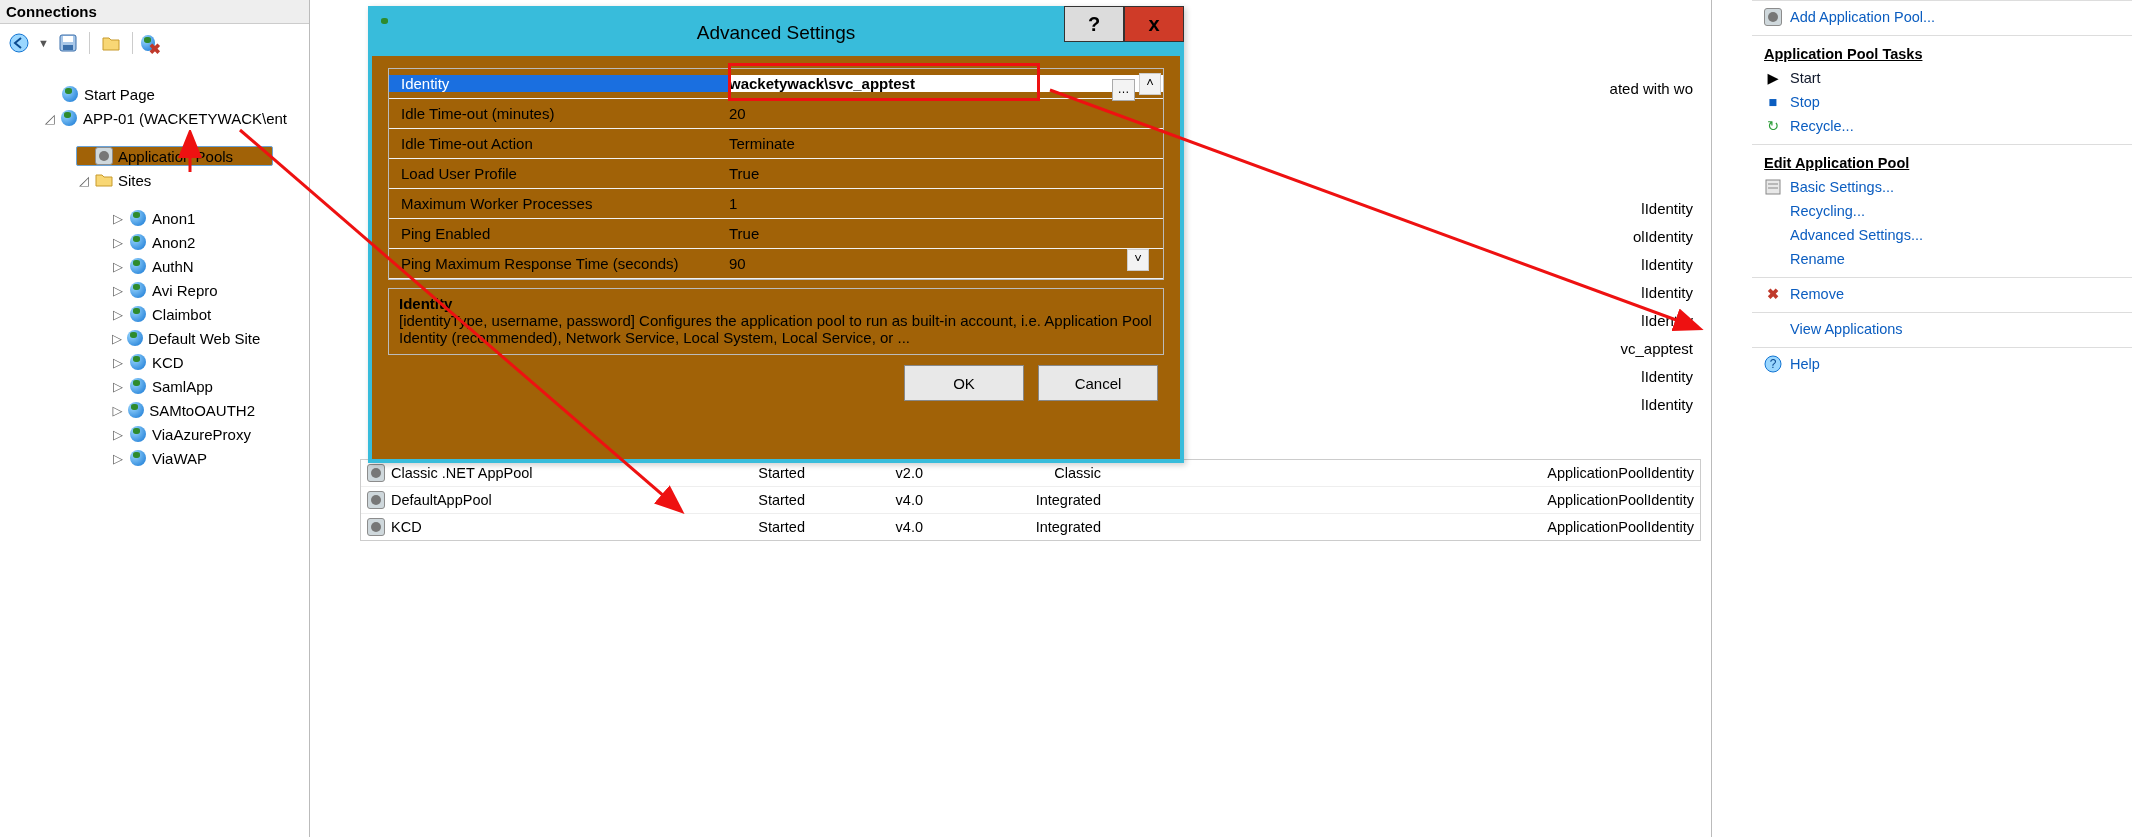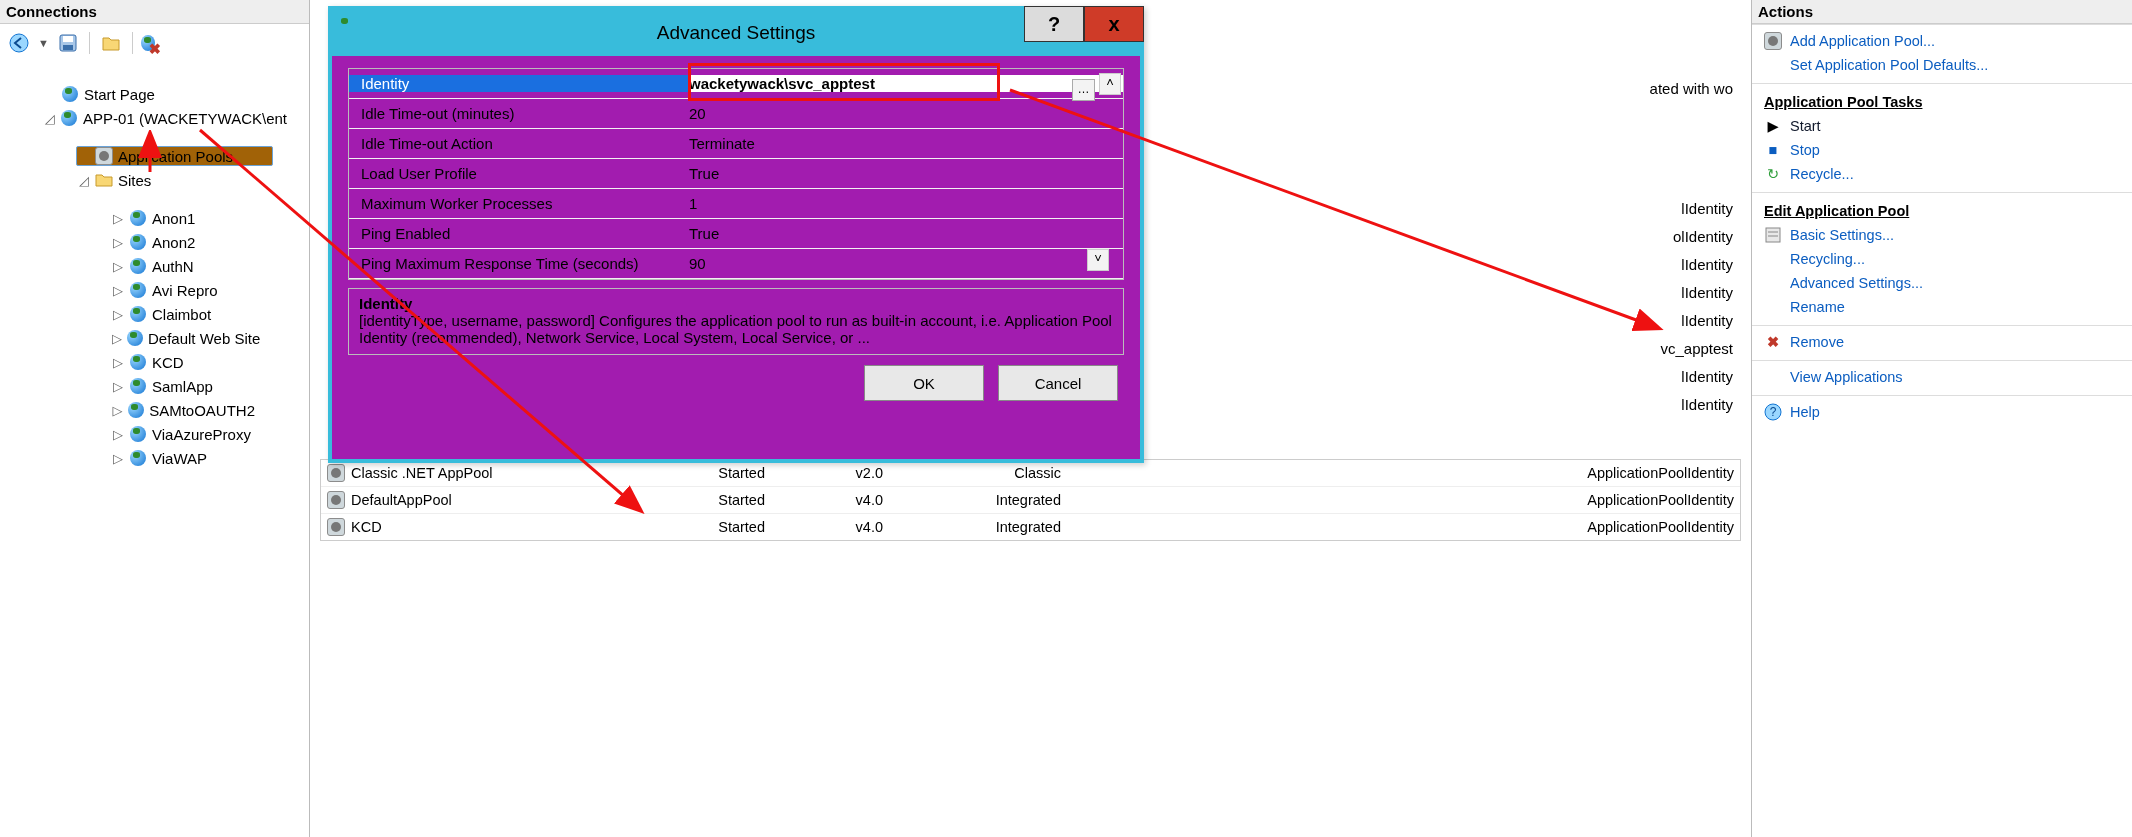--- a/index.html
+++ b/index.html
@@ -8,21 +8,21 @@
     font-family: "Segoe UI", Tahoma, sans-serif;
     font-size: 14.5px;
     background: #fff;
     color: #000;
     width: 2132px;
     height: 837px;
     overflow: hidden;
   }
   .root {
     display: flex;
-    width: 100%; height: 100%;
+    width: 100%; height: 100%; gap: 40px;
   }
   .panel-header {
     background: #eeeeee;
     font-weight: bold;
     font-size: 15px;
     padding: 3px 6px;
     border-bottom: 1px solid #ccc;
   }
 
   
@@ -74,21 +74,21 @@
   .c2 { width:130px; }
   .c3 { width:110px; }
   .c4 { width:170px; }
   .c5 { flex:1; }
 
   
   .dialog {
     position:absolute;
     left: 18px; top: 6px;
     width: 816px; height: 457px;
-    background:#a21caf;
+    background:#a16207;
     border: 4px solid #38bcdb;
     box-shadow: 2px 2px 6px rgba(0,0,0,.2);
   }
   .titlebar {
     background:#38bcdb;
     height: 46px;
     position:relative;
     display:flex; align-items:center; justify-content:center;
   }
   .titlebar .tbtxt { color:#000; font-size: 19px; }
@@ -525,32 +525,27 @@
           <marker id="ah3" markerWidth="10" markerHeight="10" refX="2" refY="4" orient="auto">
         <path d="M10,0 L0,4 L10,8 z" fill="#e11"></path>
           </marker>
         </defs>
       <line x1="660" y1="250" x2="12" y2="12" stroke="#e11" stroke-width="3" marker-start="url(#ah3)"></line>
     </svg>
 
   </div>
 
   <div class="right">
-    <div class="panel-header">Actions</div>
 
     <div class="rsec">
       <div class="rlink">
         <span class="rico">
             <span class="gearpool"></span>
           </span>
         <span>Add Application Pool...</span>
-      </div>
-      <div class="rlink">
-        <span class="rico"></span>
-          <span>Set Application Pool Defaults...</span>
       </div>
     </div>
 
     <div class="rsec">
       <div class="rtitle">Application Pool Tasks</div>
       <div class="rlink black">
         <span class="rico">▶</span>
         <span style="color:#0f172a;">Start</span>
       </div>
       <div class="rlink">

